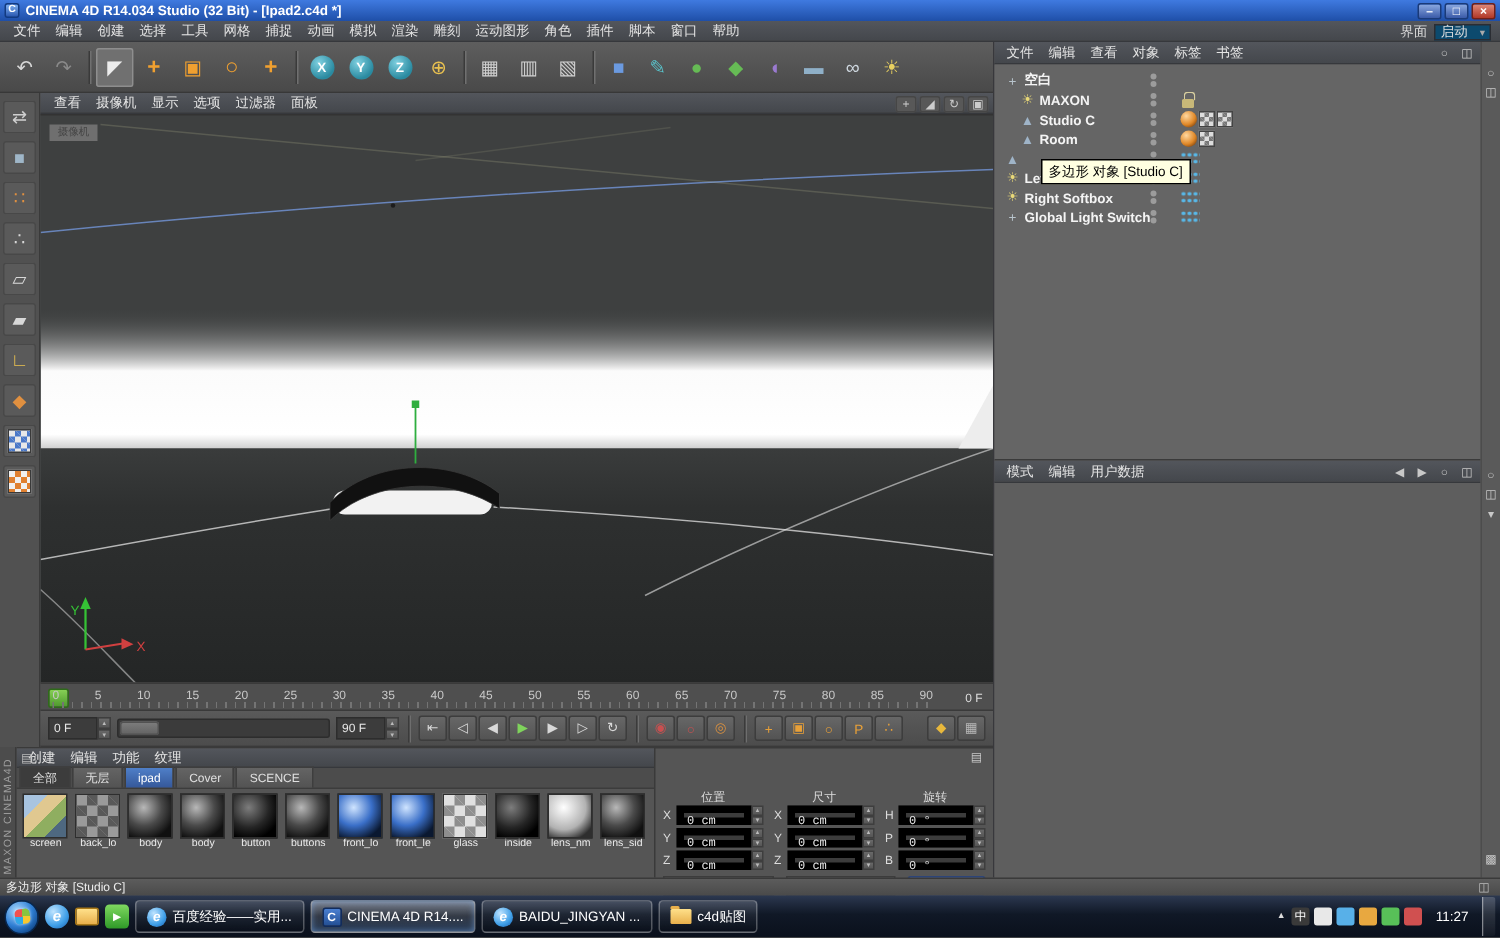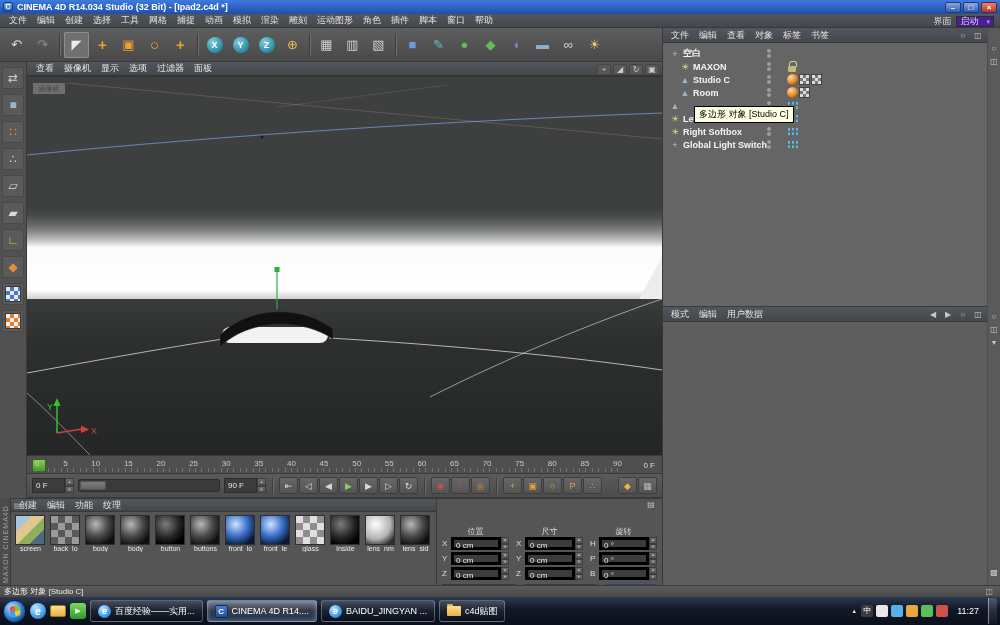--- a/index.html
+++ b/index.html
@@ -11,21 +11,21 @@
 #app-icon{width:10px;height:10px;background:linear-gradient(#7fb0f0,#2a58b0);border:1px solid #123a80;border-radius:2px;color:#fff;font-size:7px;line-height:8px;text-align:center;margin-right:4px;font-weight:bold;}
 #win-btns{margin-left:auto;display:flex;gap:2px;}
 .win-btn{width:16px;height:11px;background:linear-gradient(#8aa8e0,#3a5aa8);border:1px solid #1a3a78;border-radius:2px;color:#fff;font-size:8px;line-height:9px;text-align:center;}
 .win-btn.close{background:linear-gradient(#e08878,#b03828);border-color:#702018;}
 
 
 .panel-menubar{display:flex;align-items:center;background:linear-gradient(#53565c,#44474c);border-bottom:1px solid #36383c;color:#e4e4e4;}
 .menu-item{padding:0 5px;white-space:nowrap;}
 #menu-bar{position:absolute;left:0;top:14px;width:1000px;height:14px;padding:0 4px;z-index:29;}
 #menu-right{margin-left:auto;display:flex;align-items:center;gap:5px;padding-right:2px;justify-content:center;}
-#layout-select{background:#4c1d95;border:1px solid #2a2d33;color:#ddd;padding:0 3px;height:11px;display:flex;align-items:center;gap:8px;}
+#layout-select{background:#0c4a6e;border:1px solid #2a2d33;color:#ddd;padding:0 3px;height:11px;display:flex;align-items:center;gap:8px;}
 #layout-select .arr{font-size:7px;color:#aaa;}
 
 
 #toolbar{position:absolute;left:0;top:28px;width:662px;height:34px;background:linear-gradient(#5e5e5e,#494949);border-bottom:1px solid #383838;display:flex;align-items:center;padding:0 4px;gap:1px;}
 .tb-btn{width:25px;height:26px;display:flex;align-items:center;justify-content:center;border-radius:2px;}
 .tb-btn.selected{background:#707070;box-shadow:inset 0 0 0 1px #8e8e8e;}
 .tb-glyph{font-size:13px;}
 .tb-glyph.bold{font-weight:bold;font-size:15px;}
 .tb-glyph.circle{width:16px;height:16px;border-radius:50%;color:#fff;font-size:9px;line-height:16px;text-align:center;font-weight:bold;background:radial-gradient(circle at 35% 30%,#7fd0e0,#2a8aa0 70%);}
 .tb-divider{width:1px;height:22px;background:#3a3a3a;margin:0 3px;box-shadow:1px 0 0 #707070;}
@@ -91,21 +91,21 @@
 
 
 #coord-panel{position:absolute;left:436px;top:498px;width:226px;height:87px;background:#555;border-top:1px solid #3a3a3a;border-left:1px solid #3a3a3a;padding:1px 5px 0 5px;}
 #coord-header{height:10px;display:flex;justify-content:flex-end;color:#bbb;font-size:8px;}
 #coord-cols{display:flex;gap:7px;}
 .ccol{flex:1;margin-top:16px;}
 .chead{font-size:8px;color:#ddd;text-align:center;height:10px;}
 .crow{display:flex;align-items:center;height:15px;gap:2px;}
 .clab{width:7px;font-size:8px;color:#ddd;}
 .cfield{flex:1;display:flex;height:13px;}
-.cval{flex:1;background:#3c3c3c;border:3px solid #000000;font-size:8px;color:#e8e8e8;padding:0 2px;line-height:11px;}
+.cval{flex:1;background:#3c3c3c;border:5px solid #000000;font-size:8px;color:#e8e8e8;padding:0 2px;line-height:11px;font-family:Liberation Mono, monospace;}
 .cstep{width:8px;display:flex;flex-direction:column;}
 .cstep i{flex:1;background:linear-gradient(#696969,#555);border:1px solid #3e3e3e;font-style:normal;font-size:4px;line-height:4px;color:#bbb;text-align:center;}
 #coord-footer{display:flex;gap:8px;margin-top:3px;align-items:center;}
 .cselect{flex:1;height:13px;background:linear-gradient(#656565,#525252);border:1px solid #3c3c3c;font-size:8px;color:#e8e8e8;display:flex;align-items:center;justify-content:space-between;padding:0 3px;}
 .cselect.dim{color:#b0b0b0;}
 .cselect .arr{font-size:7px;color:#aaa;}
 #apply-btn{width:52px;height:13px;background:linear-gradient(#5c82c4,#3c5e9e);border:1px solid #2c4478;color:#fff;font-size:8px;text-align:center;line-height:12px;border-radius:2px;}
 
 
 #right-panel{position:absolute;left:662px;top:28px;width:338px;height:557px;background:#5f5f5f;border-left:1px solid #38383c;}
@@ -448,20 +448,27 @@
   </div>
 
 <div id="mat-panel">
   <div id="mat-menubar" class="panel-menubar">
   <span class="menu-item">创建</span>
       <span class="menu-item">编辑</span>
       <span class="menu-item">功能</span>
       <span class="menu-item">纹理</span>
     </div>
   <span id="mat-menu-icon" style="position:absolute;left:3px;top:2px;">▤</span>
+  <div id="mat-tabs">
+      <span class="mat-tab active">全部</span>
+      <span class="mat-tab normal">无层</span>
+      <span class="mat-tab highlight">ipad</span>
+      <span class="mat-tab normal">Cover</span>
+      <span class="mat-tab normal">SCENCE</span>
+    </div>
   <div id="mat-items">
       <div class="mat">
         <div class="thumb photo"></div>
         <div class="mlabel">screen</div>
       </div>
       <div class="mat">
         <div class="thumb checker-gray"></div>
         <div class="mlabel">back_lo</div>
       </div>
       <div class="mat">

